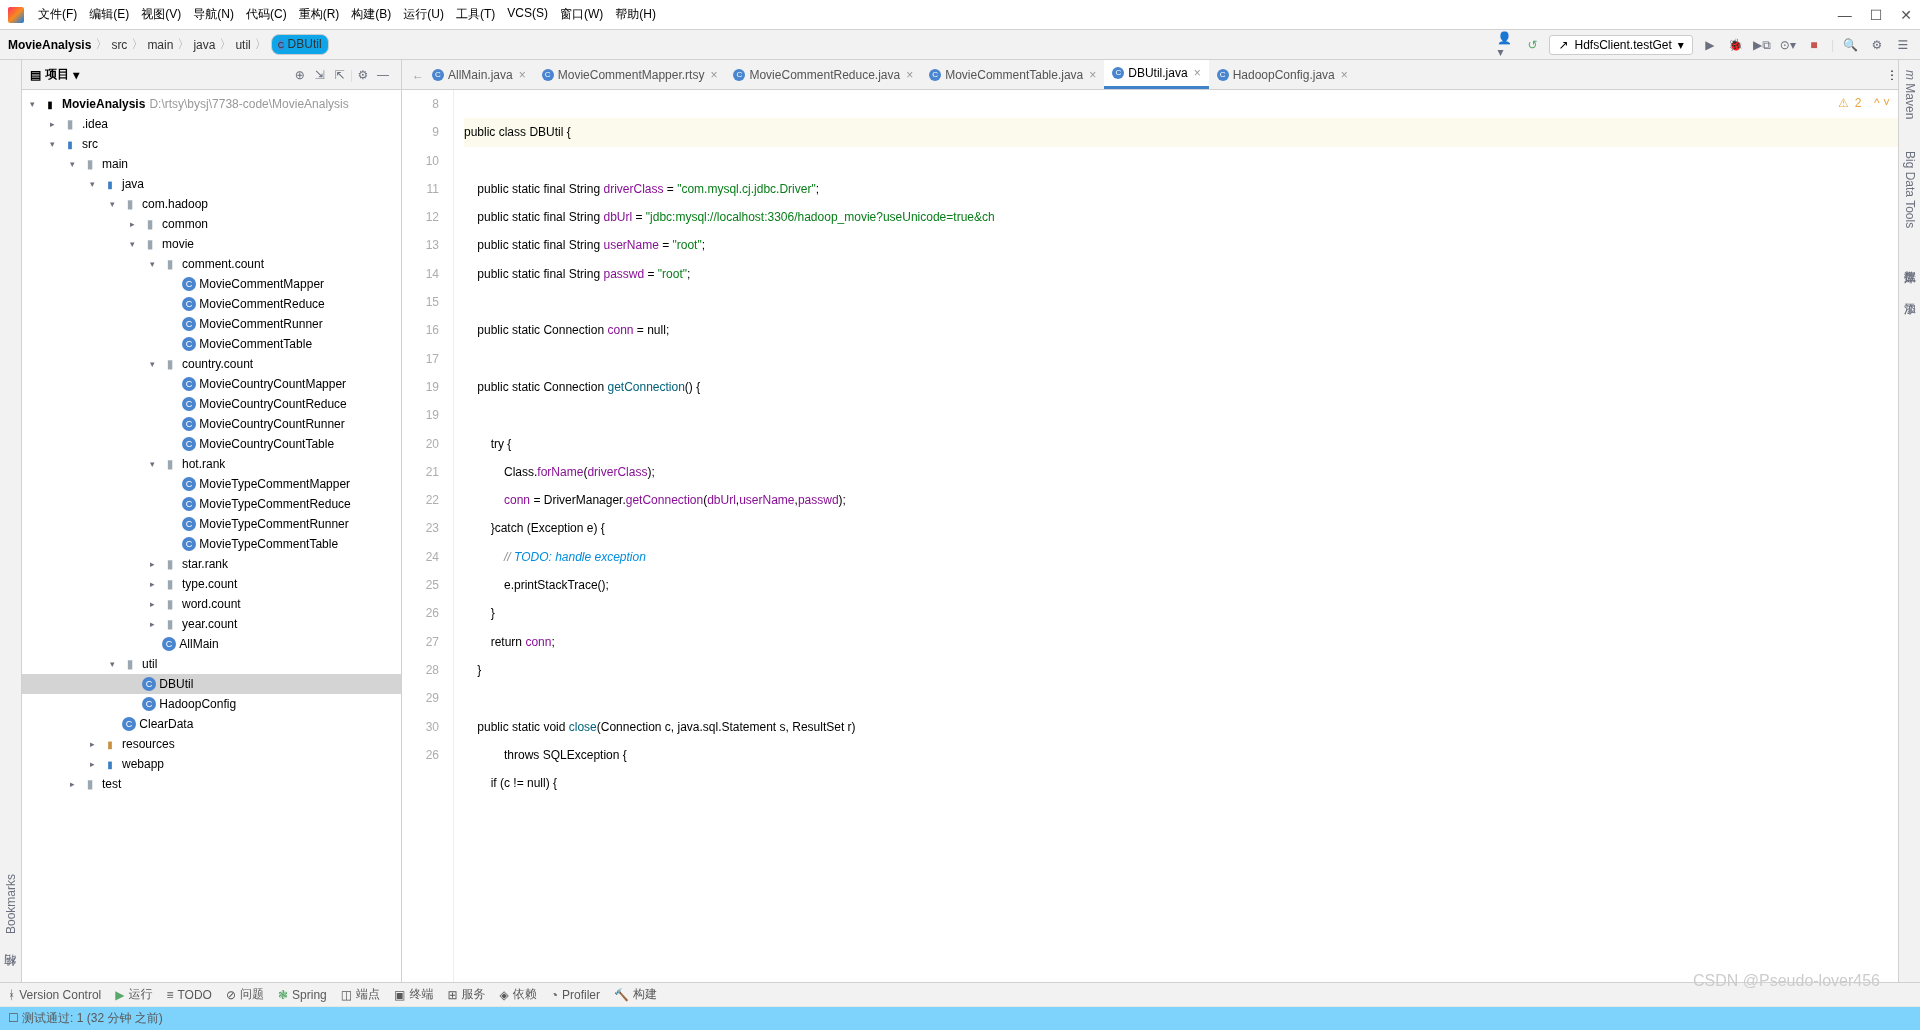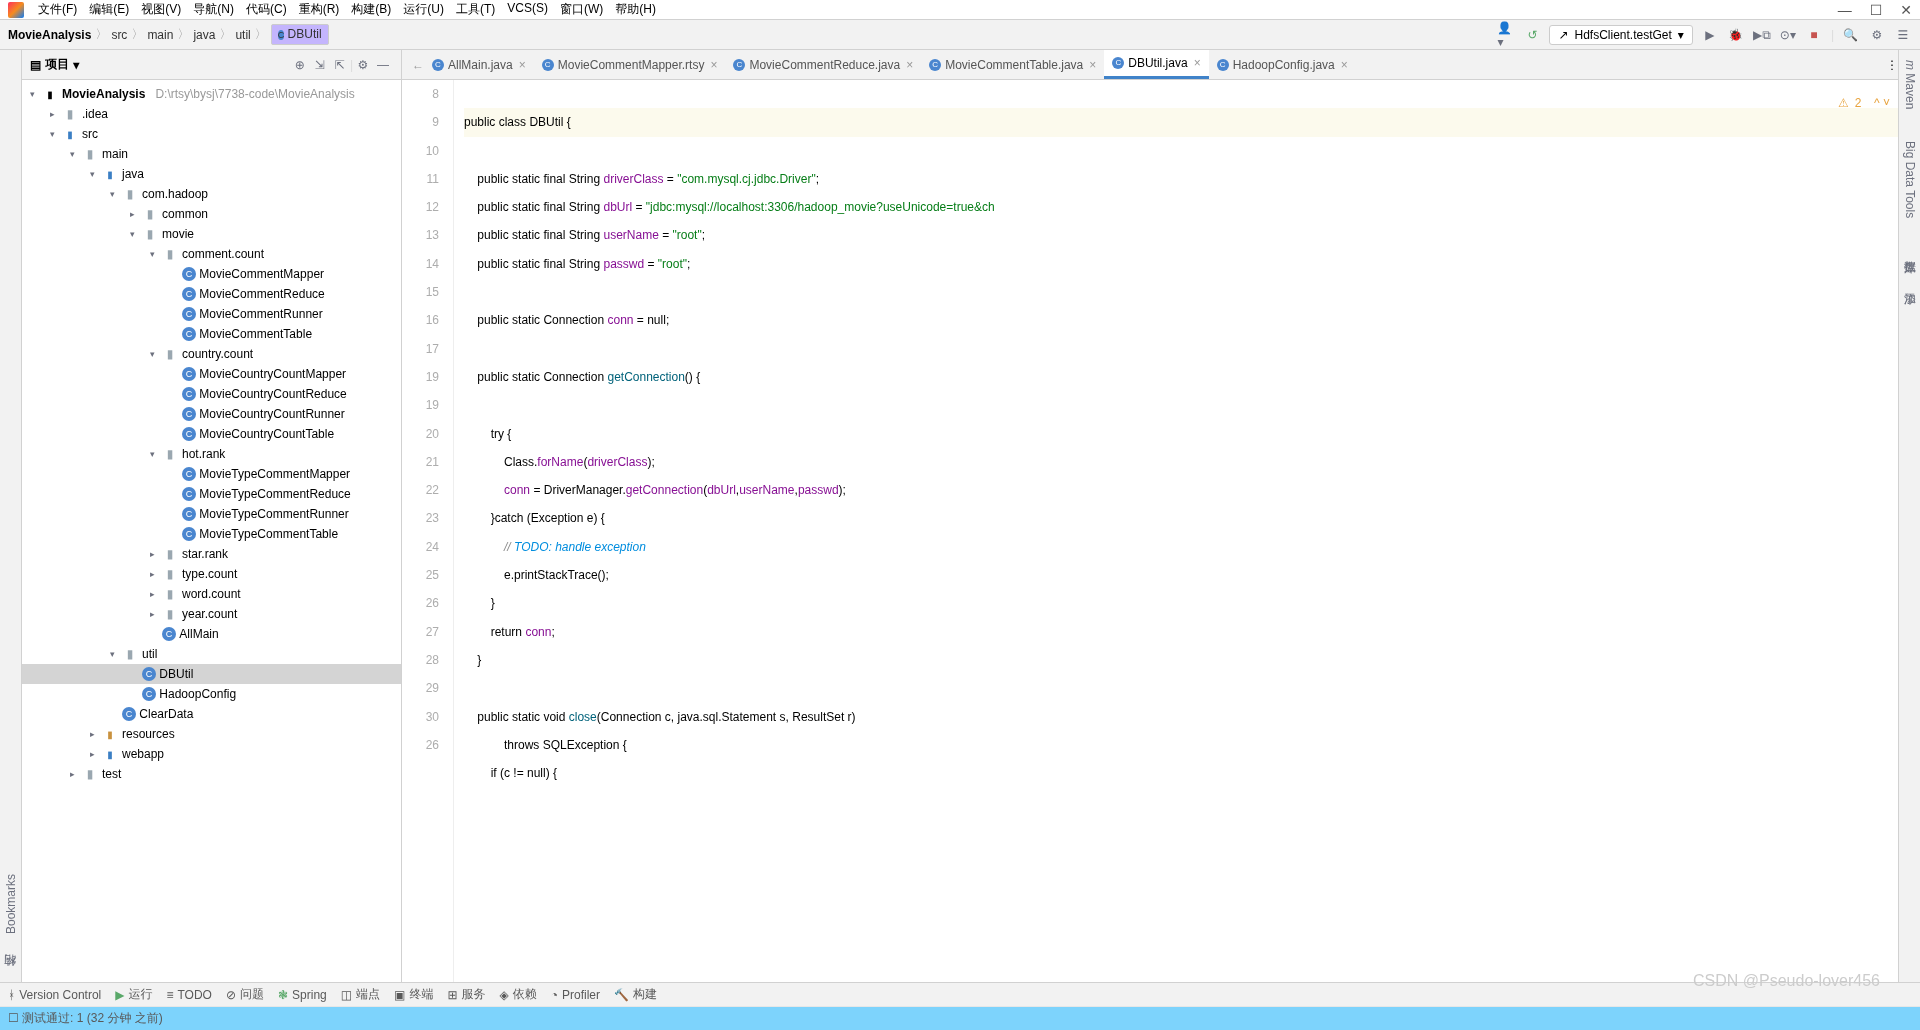--- a/index.html
+++ b/index.html
@@ -1,28 +1,28 @@
 <!DOCTYPE html>
 <html><head>
 <meta charset="utf-8">
 <style>
 *{margin:0;padding:0;box-sizing:border-box;font-family:"Segoe UI","Microsoft YaHei",Arial,sans-serif;font-size:12px;user-select:none}
 body{background:#fff;color:#000;width:1920px;height:1030px;overflow:hidden;display:flex;flex-direction:column}
-.title-bar{height:20px;display:flex;align-items:center;padding:0 8px;border-bottom:1px solid #d1d1d1}
+.title-bar{height:30px;display:flex;align-items:center;padding:0 8px;border-bottom:1px solid #d1d1d1}
 .title-bar .logo{width:16px;height:16px;background:linear-gradient(135deg,#fe315d 0%,#f68b1f 50%,#087cfa 100%);border-radius:2px;margin-right:10px}
 .menu-bar{display:flex;gap:4px}
 .menu-item{padding:2px 4px;cursor:pointer}
 .title-text{flex:1;text-align:center;color:#555}
 .win-controls{display:flex;gap:18px;margin-left:auto}
 .win-controls span{cursor:pointer;font-size:14px;color:#555}
 .nav-bar{height:30px;display:flex;align-items:center;padding:0 8px;border-bottom:1px solid #d1d1d1;background:#f2f2f2}
 .breadcrumb{display:flex;align-items:center;gap:4px}
 .breadcrumb span{color:#333}
 .breadcrumb .sep{color:#999}
-.breadcrumb .active{color:#000;background:#c4b5fd;border:1px solid #ccc;padding:2px 6px;border-radius:2px}
+.breadcrumb .active{color:#000;background:#0ea5e9;border:1px solid #ccc;padding:2px 6px;border-radius:8px}
 .nav-tools{margin-left:auto;display:flex;align-items:center;gap:8px}
 .nav-tools .icon{width:18px;height:18px;display:flex;align-items:center;justify-content:center;color:#6c707e;cursor:pointer}
 .run-config{border:1px solid #ccc;padding:2px 8px;border-radius:3px;background:#fff;display:flex;align-items:center;gap:6px}
 .main{flex:1;display:flex;overflow:hidden}
 .left-gutter{width:22px;background:#f2f2f2;border-right:1px solid #d1d1d1;display:flex;flex-direction:column;align-items:center;padding-top:4px;gap:30px}
 .left-gutter .vlabel{writing-mode:vertical-lr;transform:rotate(180deg);color:#6c707e;cursor:pointer;padding:6px 2px}
 .right-gutter{width:22px;background:#f2f2f2;border-left:1px solid #d1d1d1;display:flex;flex-direction:column;align-items:center;padding-top:4px;gap:20px}
 .right-gutter .vlabel{writing-mode:vertical-lr;color:#6c707e;cursor:pointer;padding:6px 2px}
 .project-panel{width:380px;border-right:1px solid #d1d1d1;display:flex;flex-direction:column;background:#fff}
 .panel-header{height:30px;display:flex;align-items:center;padding:0 8px;border-bottom:1px solid #d1d1d1;background:#f2f2f2}
@@ -30,21 +30,21 @@
 .panel-header .spacer{flex:1}
 .panel-header .hicon{width:20px;height:20px;display:flex;align-items:center;justify-content:center;color:#6c707e;cursor:pointer}
 .tree{flex:1;overflow:auto;padding:4px 0}
 .tree-row{display:flex;align-items:center;height:20px;padding-left:6px;cursor:pointer;white-space:nowrap}
 .tree-row.selected{background:#d4d4d4}
 .tree-arrow{width:12px;color:#6c707e;font-size:9px}
 .tree-icon{width:16px;height:16px;margin-right:4px;display:inline-flex;align-items:center;justify-content:center;font-size:10px}
 .folder{color:#6c707e}
 .folder::before{content:"▮";color:#9aa7b0;font-size:12px}
 .class-icon{background:#4a86cf;color:#fff;border-radius:50%;width:14px;height:14px;font-size:9px;line-height:14px;text-align:center}
-.tree-path{color:#999;margin-left:10px}
+.tree-path{color:#999;margin-left:4px}
 .editor-area{flex:1;display:flex;flex-direction:column;overflow:hidden}
 .tabs{height:30px;display:flex;align-items:center;border-bottom:1px solid #d1d1d1;background:#f2f2f2;overflow:hidden}
 .tab{display:flex;align-items:center;padding:0 8px;height:100%;gap:4px;cursor:pointer;color:#555}
 .tab.active{background:#fff;border-bottom:3px solid #4083c9;color:#000}
 .tab .close{color:#999;margin-left:2px}
 .tab-icon{background:#4a86cf;color:#fff;border-radius:50%;width:12px;height:12px;font-size:8px;line-height:12px;text-align:center}
 .editor-body{flex:1;display:flex;overflow:hidden;font-family:"JetBrains Mono","Consolas",monospace;font-size:14px;line-height:28.3px}
 .gutter{width:52px;text-align:right;color:#adadad;padding-right:14px;background:#fff;border-right:1px solid #eee}
 .code{flex:1;white-space:pre;overflow:hidden;padding-left:10px;background:#fff}
 .code .kw{color:#000000}

